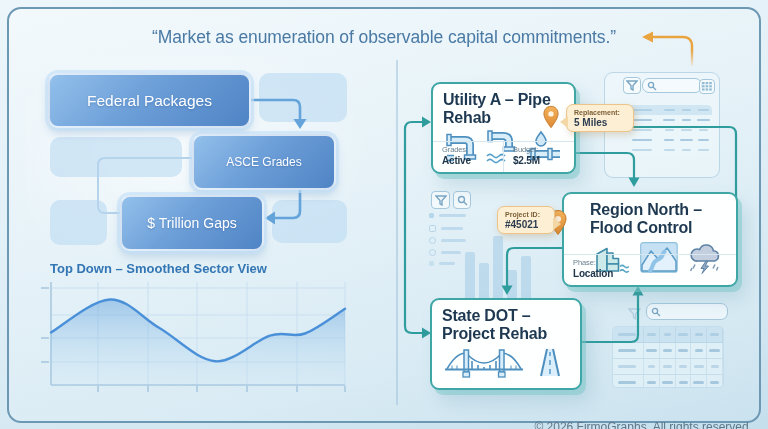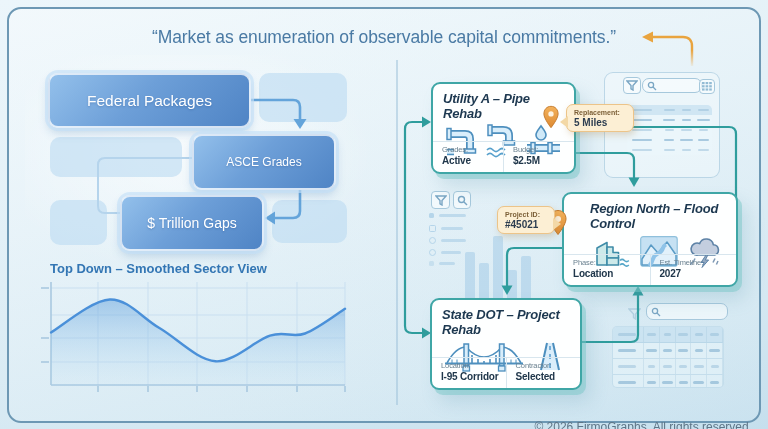--- a/index.html
+++ b/index.html
@@ -45,21 +45,21 @@
   .list-row{display:flex;align-items:center;gap:5px;z-index:2;}
   .bullet{width:5px;height:5px;border-radius:1.5px;}
   .b-fill{background:#b5d5ea;}
   .b-sq{border:1.3px solid #b5d5ea;background:transparent;}
   .b-ci{border:1.3px solid #b5d5ea;border-radius:50%;background:transparent;}
   .list-dash{width:27px;height:2.5px;border-radius:2px;background:#bedaec;}
   .bar{background:rgba(157,199,230,.5);border-radius:2px 2px 0 0;z-index:2;}
   
   .card{background:#feffff;border:2px solid #3fa6a6;border-radius:9px;z-index:4;
     box-shadow:4px 5px 0 rgba(122,200,200,.5),9px 12px 18px rgba(90,150,175,.22);}
-  .card-title{padding:7px 10px 1px 10px;font-size:13px;font-weight:700;color:#1d3850;letter-spacing:-.2px;font-style:italic;}
+  .card-title{padding:7px 10px 1px 10px;font-size:16px;font-weight:700;color:#1d3850;letter-spacing:-.2px;}
   .icon-row{display:flex;align-items:center;justify-content:space-around;padding:2px 8px 0 8px;}
   .card-footer{position:absolute;left:0;right:0;bottom:0;height:30px;display:flex;
     border-top:1.5px solid #d8e6ee;}
   .cell{flex:1;padding:3px 0 0 9px;}
   .cell + .cell{border-left:1.5px solid #d8e6ee;}
   .lbl{font-size:7.5px;color:#69808f;letter-spacing:-.1px;}
   .val{font-size:10px;font-weight:700;color:#20374b;letter-spacing:-.2px;margin-top:1px;}
   
   .badge{background:#fcefd4;border:1.5px solid #ecc489;border-radius:7px;z-index:6;
     padding:4px 7px 3px 7px;box-shadow:2px 3px 7px rgba(170,130,70,.28);}
@@ -491,24 +491,20 @@
         <line x1="28" y1="23.5" x2="26" y2="27.5"></line>
           <line x1="31" y1="26" x2="29.4" y2="29.5"></line>
       </g>
     </svg>
   </div>
   <div class="card-footer">
     <div class="cell">
       <div class="lbl">Phase:</div>
       <div class="val">Location</div>
     </div>
-    <div class="cell">
-      <div class="lbl">Est. Timeline:</div>
-      <div class="val">2027</div>
-    </div>
   </div>
 </div>
 <svg class="abs pin" style="left:549px;top:209px;" width="18" height="27" viewBox="0 0 18 26">
   <path d="M9,1 C4,1 1,5 1,9.5 C1,15 9,25 9,25 C9,25 17,15 17,9.5 C17,5 14,1 9,1 Z" fill="url(#pg1)" stroke="#c2782b" stroke-width="1"></path>
   <circle cx="9" cy="9.5" r="3" fill="#fdf3e2"></circle>
 </svg>
 <div class="abs badge tail-r" style="left:497px;top:206px;width:42px;">
   <div class="blbl">Project ID:</div>
   <div class="bval">#45021</div>
 </div>
@@ -541,25 +537,15 @@
       <polygon points="9,29 15,2 21,2 27,29" fill="#dbeefb"></polygon>
       <line x1="9" y1="29" x2="15" y2="2" stroke="#4d8fbe" stroke-width="2"></line>
       <line x1="27" y1="29" x2="21" y2="2" stroke="#4d8fbe" stroke-width="2"></line>
       <g stroke="#6aa8d4" stroke-width="1.8">
         <line x1="18" y1="27" x2="18" y2="22"></line>
           <line x1="18" y1="18" x2="18" y2="13"></line>
           <line x1="18" y1="9" x2="18" y2="5"></line>
       </g>
     </svg>
   </div>
-  <div class="card-footer">
-    <div class="cell">
-      <div class="lbl">Location:</div>
-      <div class="val">I-95 Corridor</div>
-    </div>
-    <div class="cell">
-      <div class="lbl">Contractor:</div>
-      <div class="val">Selected</div>
-    </div>
-  </div>
 </div>
 
 <div class="abs copyright">© 2026 FirmoGraphs. All rights reserved.</div>
 
 </body></html>

